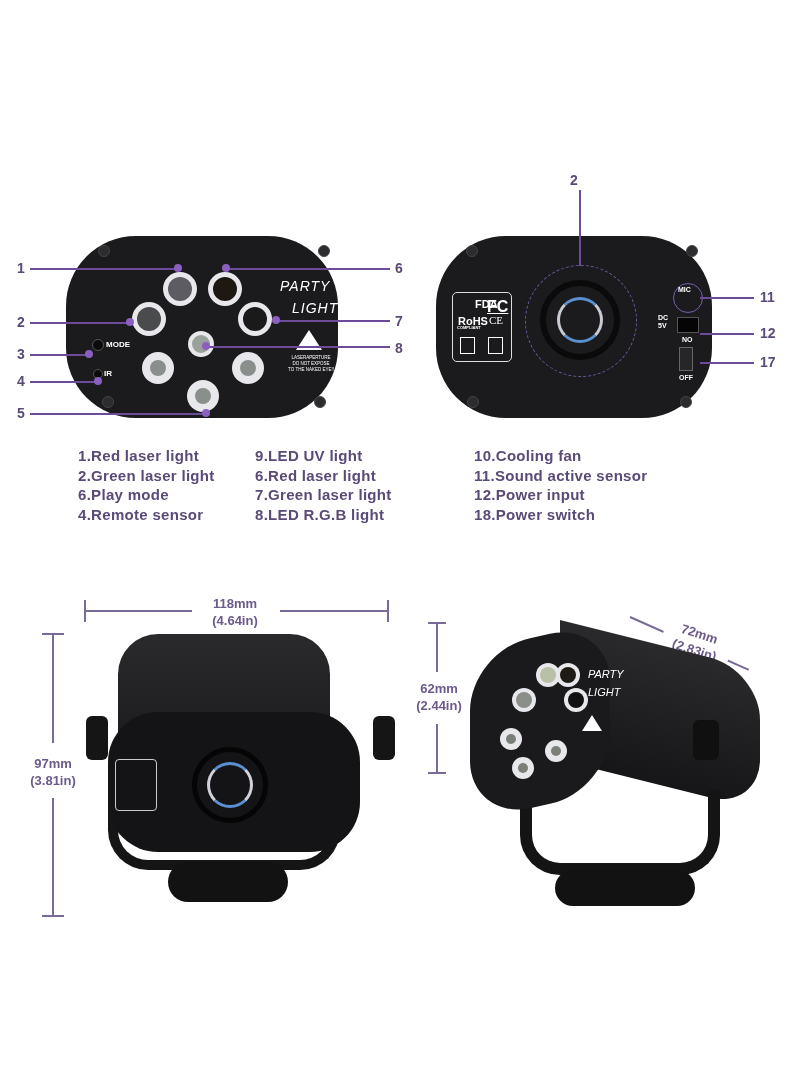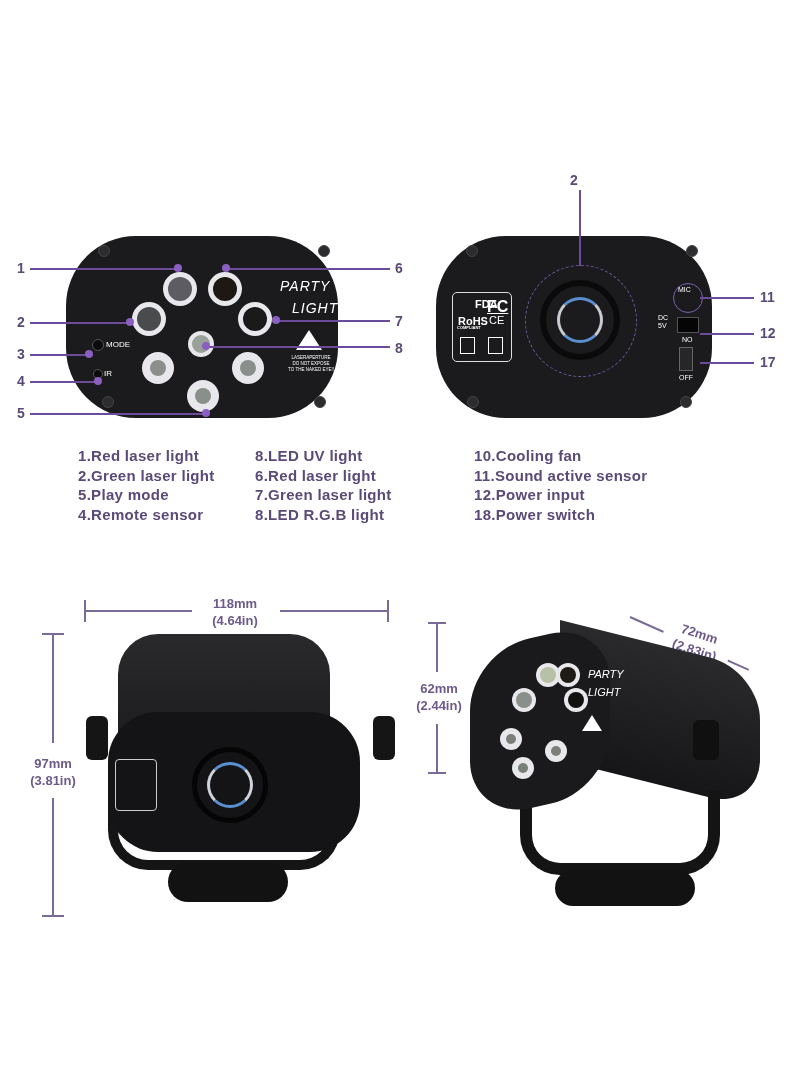--- a/index.html
+++ b/index.html
@@ -12,21 +12,21 @@
   .panel { position:absolute; background:#1b1b1d; border-radius:60px; }
   .screw { position:absolute; width:10px; height:10px; border-radius:50%;
            background:#2c2c2e; border:1px solid #444; }
   .lens { position:absolute; border-radius:50%; background:#e8e8ec; }
   .lens .in { position:absolute; left:5px; top:5px; right:5px; bottom:5px; border-radius:50%; }
   .legend { position:absolute; font-weight:bold; font-size:15px; line-height:19.5px;
             color:#5a4a78; letter-spacing:0.3px; }
   .legend div { white-space:nowrap; }
   .dim { position:absolute; font-weight:bold; font-size:13px; color:#6b5a8a; text-align:center; line-height:17px; }
   .dimline { position:absolute; background:#7a6a98; }
-  .txt-w { color:#fff; font-weight:normal; position:absolute; }
+  .txt-w { color:#fff; font-weight:bold; position:absolute; }
 </style>
 </head>
 <body>
 
 <div>
   <div class="panel" style="left:66px;top:236px;width:272px;height:182px;border-radius:70px;"></div>
   <div class="screw" style="left:98px;top:245px;"></div>
   <div class="screw" style="left:318px;top:245px;"></div>
   <div class="screw" style="left:102px;top:396px;"></div>
   <div class="screw" style="left:314px;top:396px;"></div>
@@ -110,21 +110,21 @@
   <div class="screw" style="left:466px;top:245px;"></div>
   <div class="screw" style="left:686px;top:245px;"></div>
   <div class="screw" style="left:467px;top:396px;"></div>
   <div class="screw" style="left:680px;top:396px;"></div>
 
   <div class="abs" style="left:452px;top:292px;width:58px;height:68px;border:1.5px solid #ddd;border-radius:5px;color:#fff;font-weight:bold;">
     <span class="abs" style="left:22px;top:5px;font-size:11px;">FDA</span>
     <span class="abs" style="left:34px;top:5px;font-size:16px;text-decoration:underline;">FC</span>
     <span class="abs" style="left:5px;top:22px;font-size:11px;">RoHS</span>
     <span class="abs" style="left:4px;top:32px;font-size:4px;">COMPLIANT</span>
-    <span class="abs" style="left:36px;top:21px;font-size:11px;font-weight:normal;">CE</span>
+    <span class="abs" style="left:36px;top:21px;font-size:11px;font-weight:normal;font-family:Liberation Serif, serif;">CE</span>
     <span class="abs" style="left:7px;top:44px;width:13px;height:15px;border:1px solid #fff;"></span>
     <span class="abs" style="left:35px;top:44px;width:13px;height:15px;border:1px solid #fff;"></span>
   </div>
 
   <div class="abs" style="left:525px;top:265px;width:110px;height:110px;border-radius:50%;border:1px dashed #6b5aa0;"></div>
   <div class="abs" style="left:540px;top:280px;width:80px;height:80px;border-radius:50%;border:6px solid #0a0a0a;box-sizing:border-box;"></div>
   <div class="abs" style="left:557px;top:297px;width:46px;height:46px;border-radius:50%;border:3px solid #c8ccd2;box-sizing:border-box;border-top-color:#5a8fd0;border-bottom-color:#5a8fd0;"></div>
 
   <div class="abs" style="left:673px;top:283px;width:28px;height:28px;border-radius:50%;border:1px solid #7a60b0;"></div>
   <div class="txt-w" style="left:678px;top:286px;font-size:7px;">MIC</div>
@@ -146,25 +146,25 @@
   <span class="num" style="left:760px;top:325px;">12</span>
   <div class="line" style="left:700px;top:333px;width:54px;"></div>
 
   <span class="num" style="left:760px;top:354px;">17</span>
   <div class="line" style="left:700px;top:362px;width:54px;"></div>
 </div>
 
 <div class="legend" style="left:78px;top:446px;">
   <div>1.Red laser light</div>
   <div>2.Green laser light</div>
-  <div>5.Play mode</div>
+  <div>6.Play mode</div>
   <div>4.Remote sensor</div>
 </div>
 <div class="legend" style="left:255px;top:446px;">
-  <div>8.LED UV light</div>
+  <div>9.LED UV light</div>
   <div>6.Red laser light</div>
   <div>7.Green laser light</div>
   <div>8.LED R.G.B light</div>
 </div>
 <div class="legend" style="left:474px;top:446px;">
   <div>10.Cooling fan</div>
   <div>11.Sound active sensor</div>
   <div>12.Power input</div>
   <div>18.Power switch</div>
 </div>

